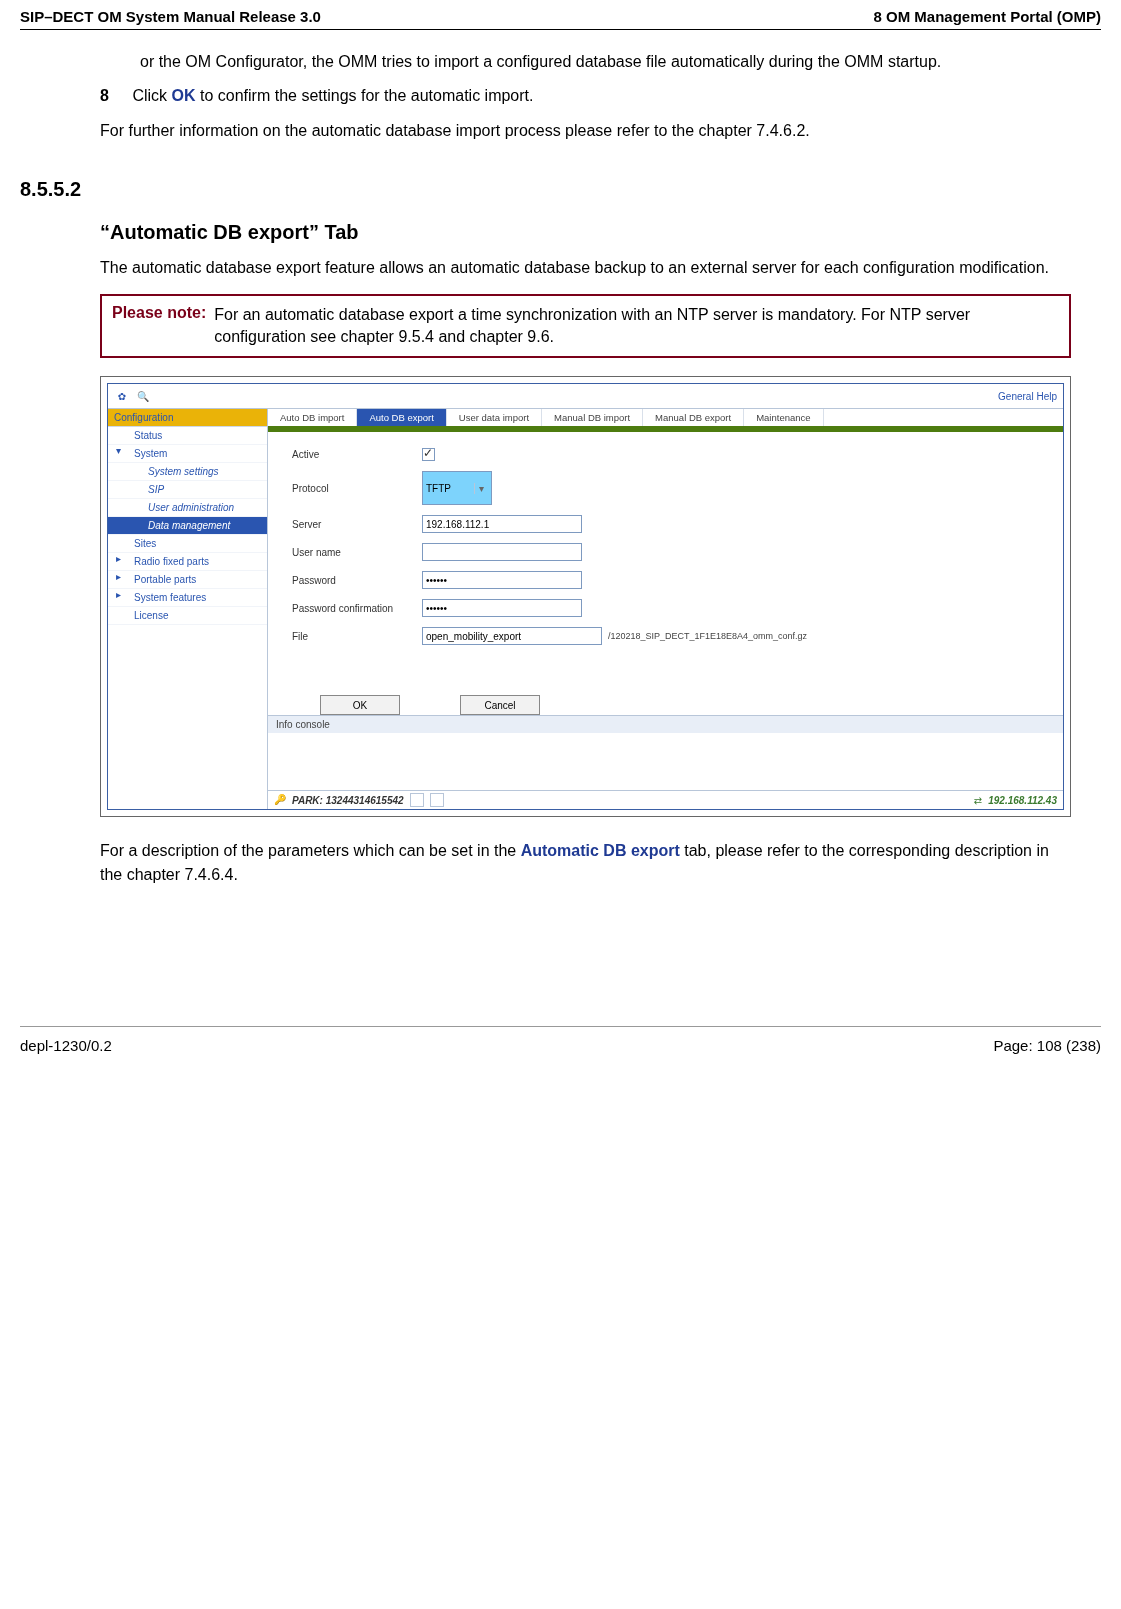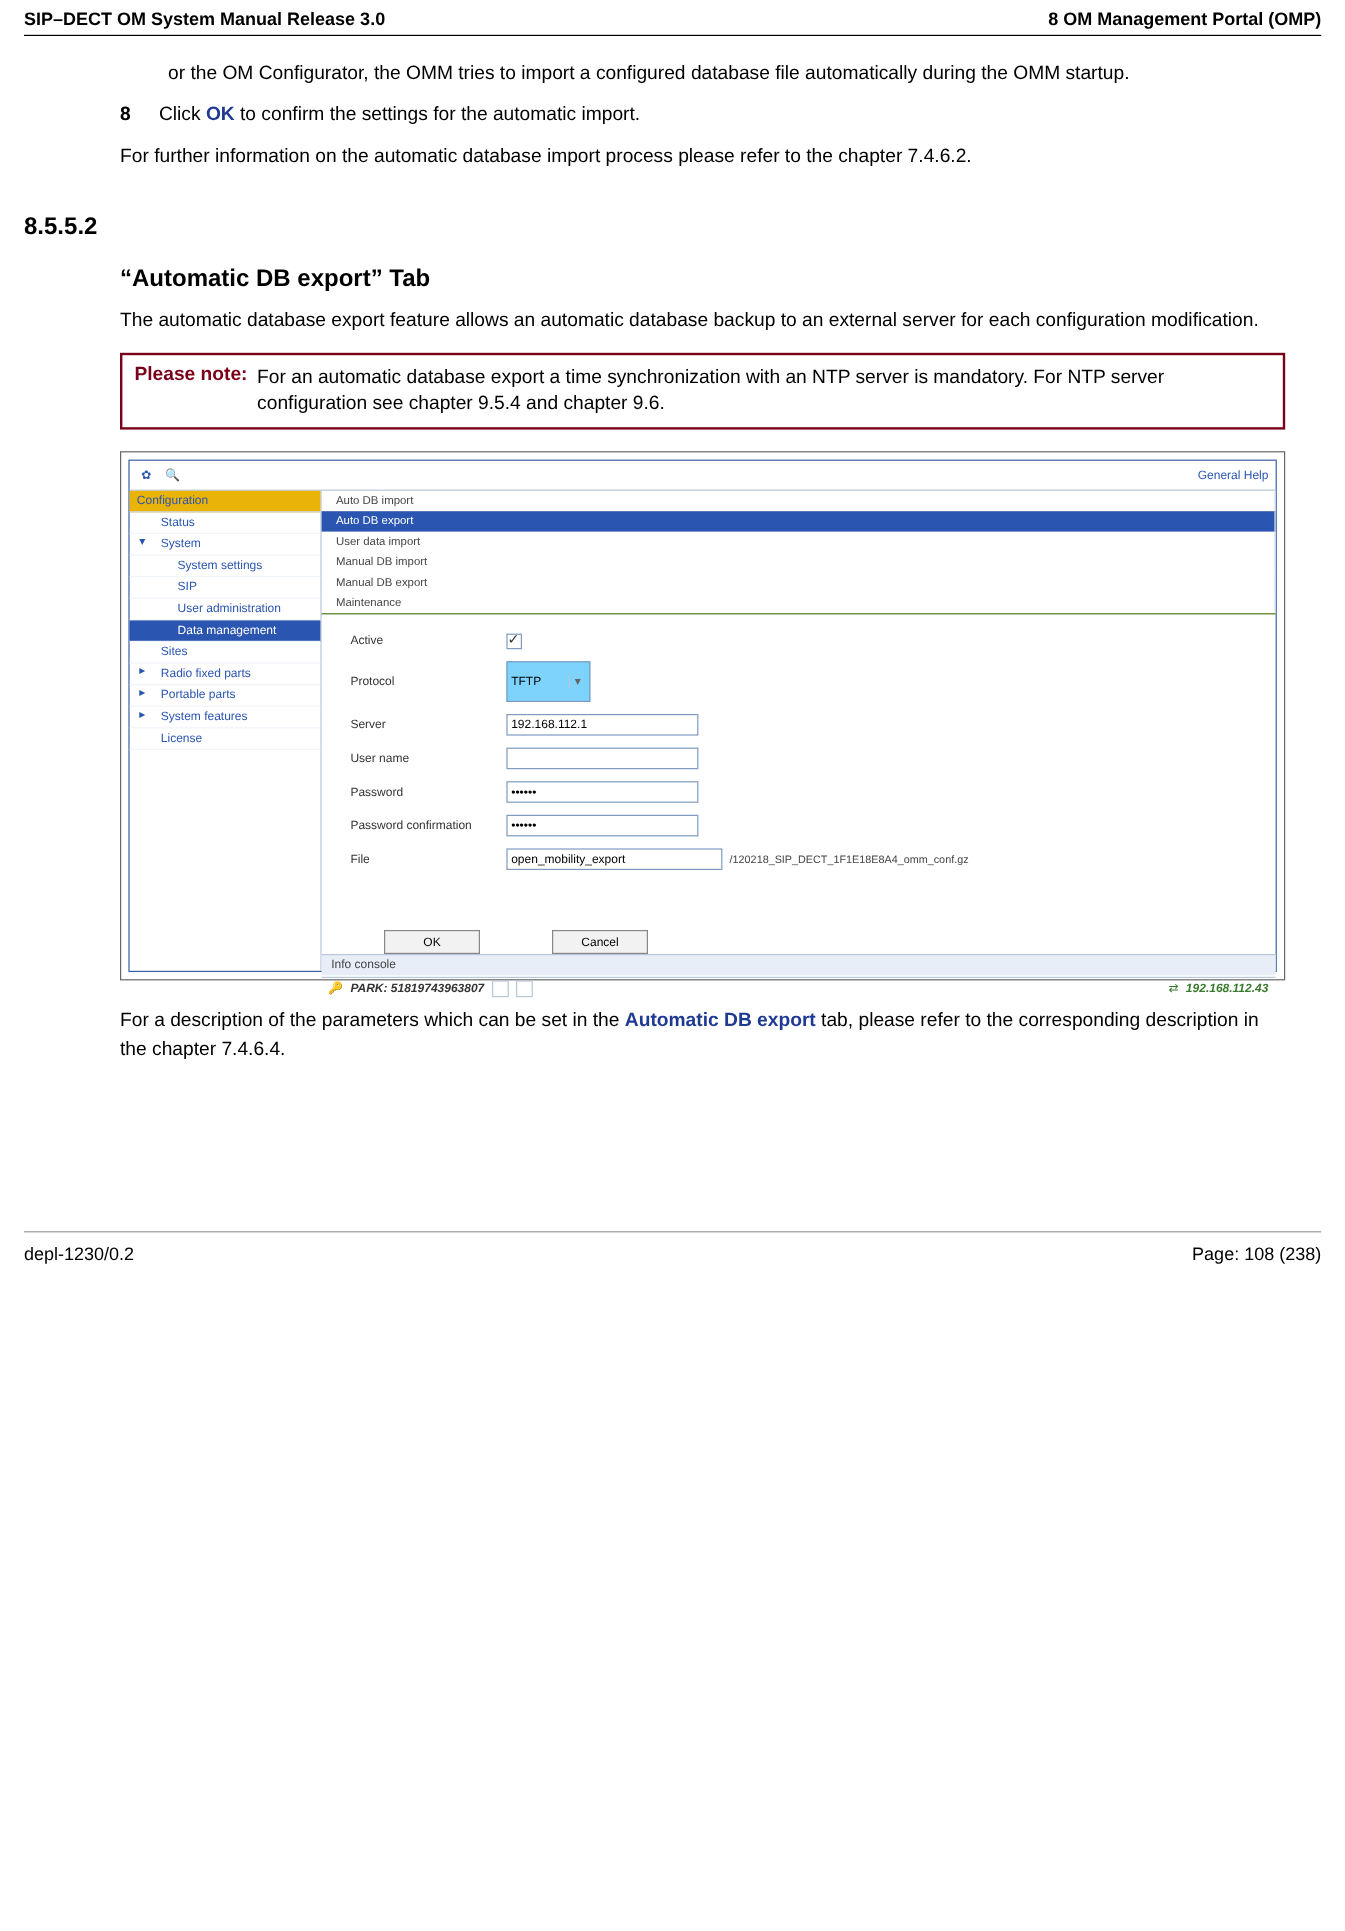--- a/index.html
+++ b/index.html
@@ -35,26 +35,26 @@
   .titlebar .spacer { flex:1; }
   .titlebar .wbtn { width:16px; height:14px; margin-left:2px; background:#c9d8f2; border:1px solid #2a55b0; display:flex; align-items:center; justify-content:center; font-size:9px; color:#234; }
   .titlebar .wbtn.close { background:#e86a5e; color:#fff; }
   .toolbar { display:flex; align-items:center; padding: 4px 6px; border-bottom:1px solid #b8c6d9; }
   .tgear, .tsearch { width:16px; height:16px; margin-right:6px; display:flex; align-items:center; justify-content:center; color:#2a55b0; }
   .tlinks { margin-left:auto; color:#2a55b0; }
   .mainrow { display:flex; height: 400px; }
   .sidebar { width: 160px; border-right:1px solid #b8c6d9; }
   .sb-head { background:#eab308; color:#2a55b0; padding:3px 6px; border-bottom:1px solid #cdd8e8; }
   .sb-item { padding:3px 6px 3px 26px; color:#2a55b0; border-bottom:1px solid #f1f4f9; }
-  .sb-item.sub { padding-left: 40px; }
+  .sb-item.sub { padding-left: 40px; font-style: italic; }
   .sb-item.active { background:#2a55b0; color:#fff; }
   .sb-row { position:relative; }
   .sb-arrow { color:#2a55b0; position:absolute; left:8px; }
   .rightpane { flex:1; display:flex; flex-direction:column; }
-  .tabs-row { display:flex; border-bottom:1px solid #4d7c0f;flex-direction:column; }
+  .tabs-row { display:flex; border-bottom:6px solid #4d7c0f; }
   .tab { padding:3px 12px; color:#444; border-right:1px solid #d9e0ea; font-size:9.5px; }
   .tab.active { background:#2a55b0; color:#fff; }
   .formarea { padding: 16px 0 0 24px; flex:1; }
   .frow { display:flex; align-items:center; margin-bottom:10px; }
   .flabel { width: 130px; color:#333; }
   .finput { border:1px solid #7e9ac0; height:18px; padding:1px 3px; background:#fff; font-size:10px; }
   .fselect { border:1px solid #7e9ac0; height:18px; width:70px; display:flex; align-items:center; justify-content:space-between; padding:16px 3px; background:#7dd3fc; }
   .fselect .caret { width:14px; text-align:center; border-left:1px solid #b8c6d9; color:#666; }
   .fcheck { width:13px; height:13px; border:1px solid #7e9ac0; background:#fff; position:relative; }
   .fcheck::after { content:"✓"; position:absolute; top:-3px; left:0; font-size:12px; color:#333; }
@@ -198,21 +198,21 @@
             </div>
             <div class="btnrow">
               <div class="fbtn">OK</div>
               <div class="fbtn">Cancel</div>
             </div>
           </div>
           <div class="info-console-bar">Info console</div>
           <div class="info-console-body"></div>
           <div class="statusbar">
             <span class="skey">🔑</span>
-            <span class="park">PARK: 51819743963807</span>
+            <span class="park">PARK: 13244314615542</span>
             <span class="sicon"></span>
             <span class="sicon"></span>
             <span class="sspacer"></span>
             <span class="sgreen">⇄</span>
             <span class="sip">192.168.112.43</span>
           </div>
         </div>
       </div>
     </div>
   </div>

